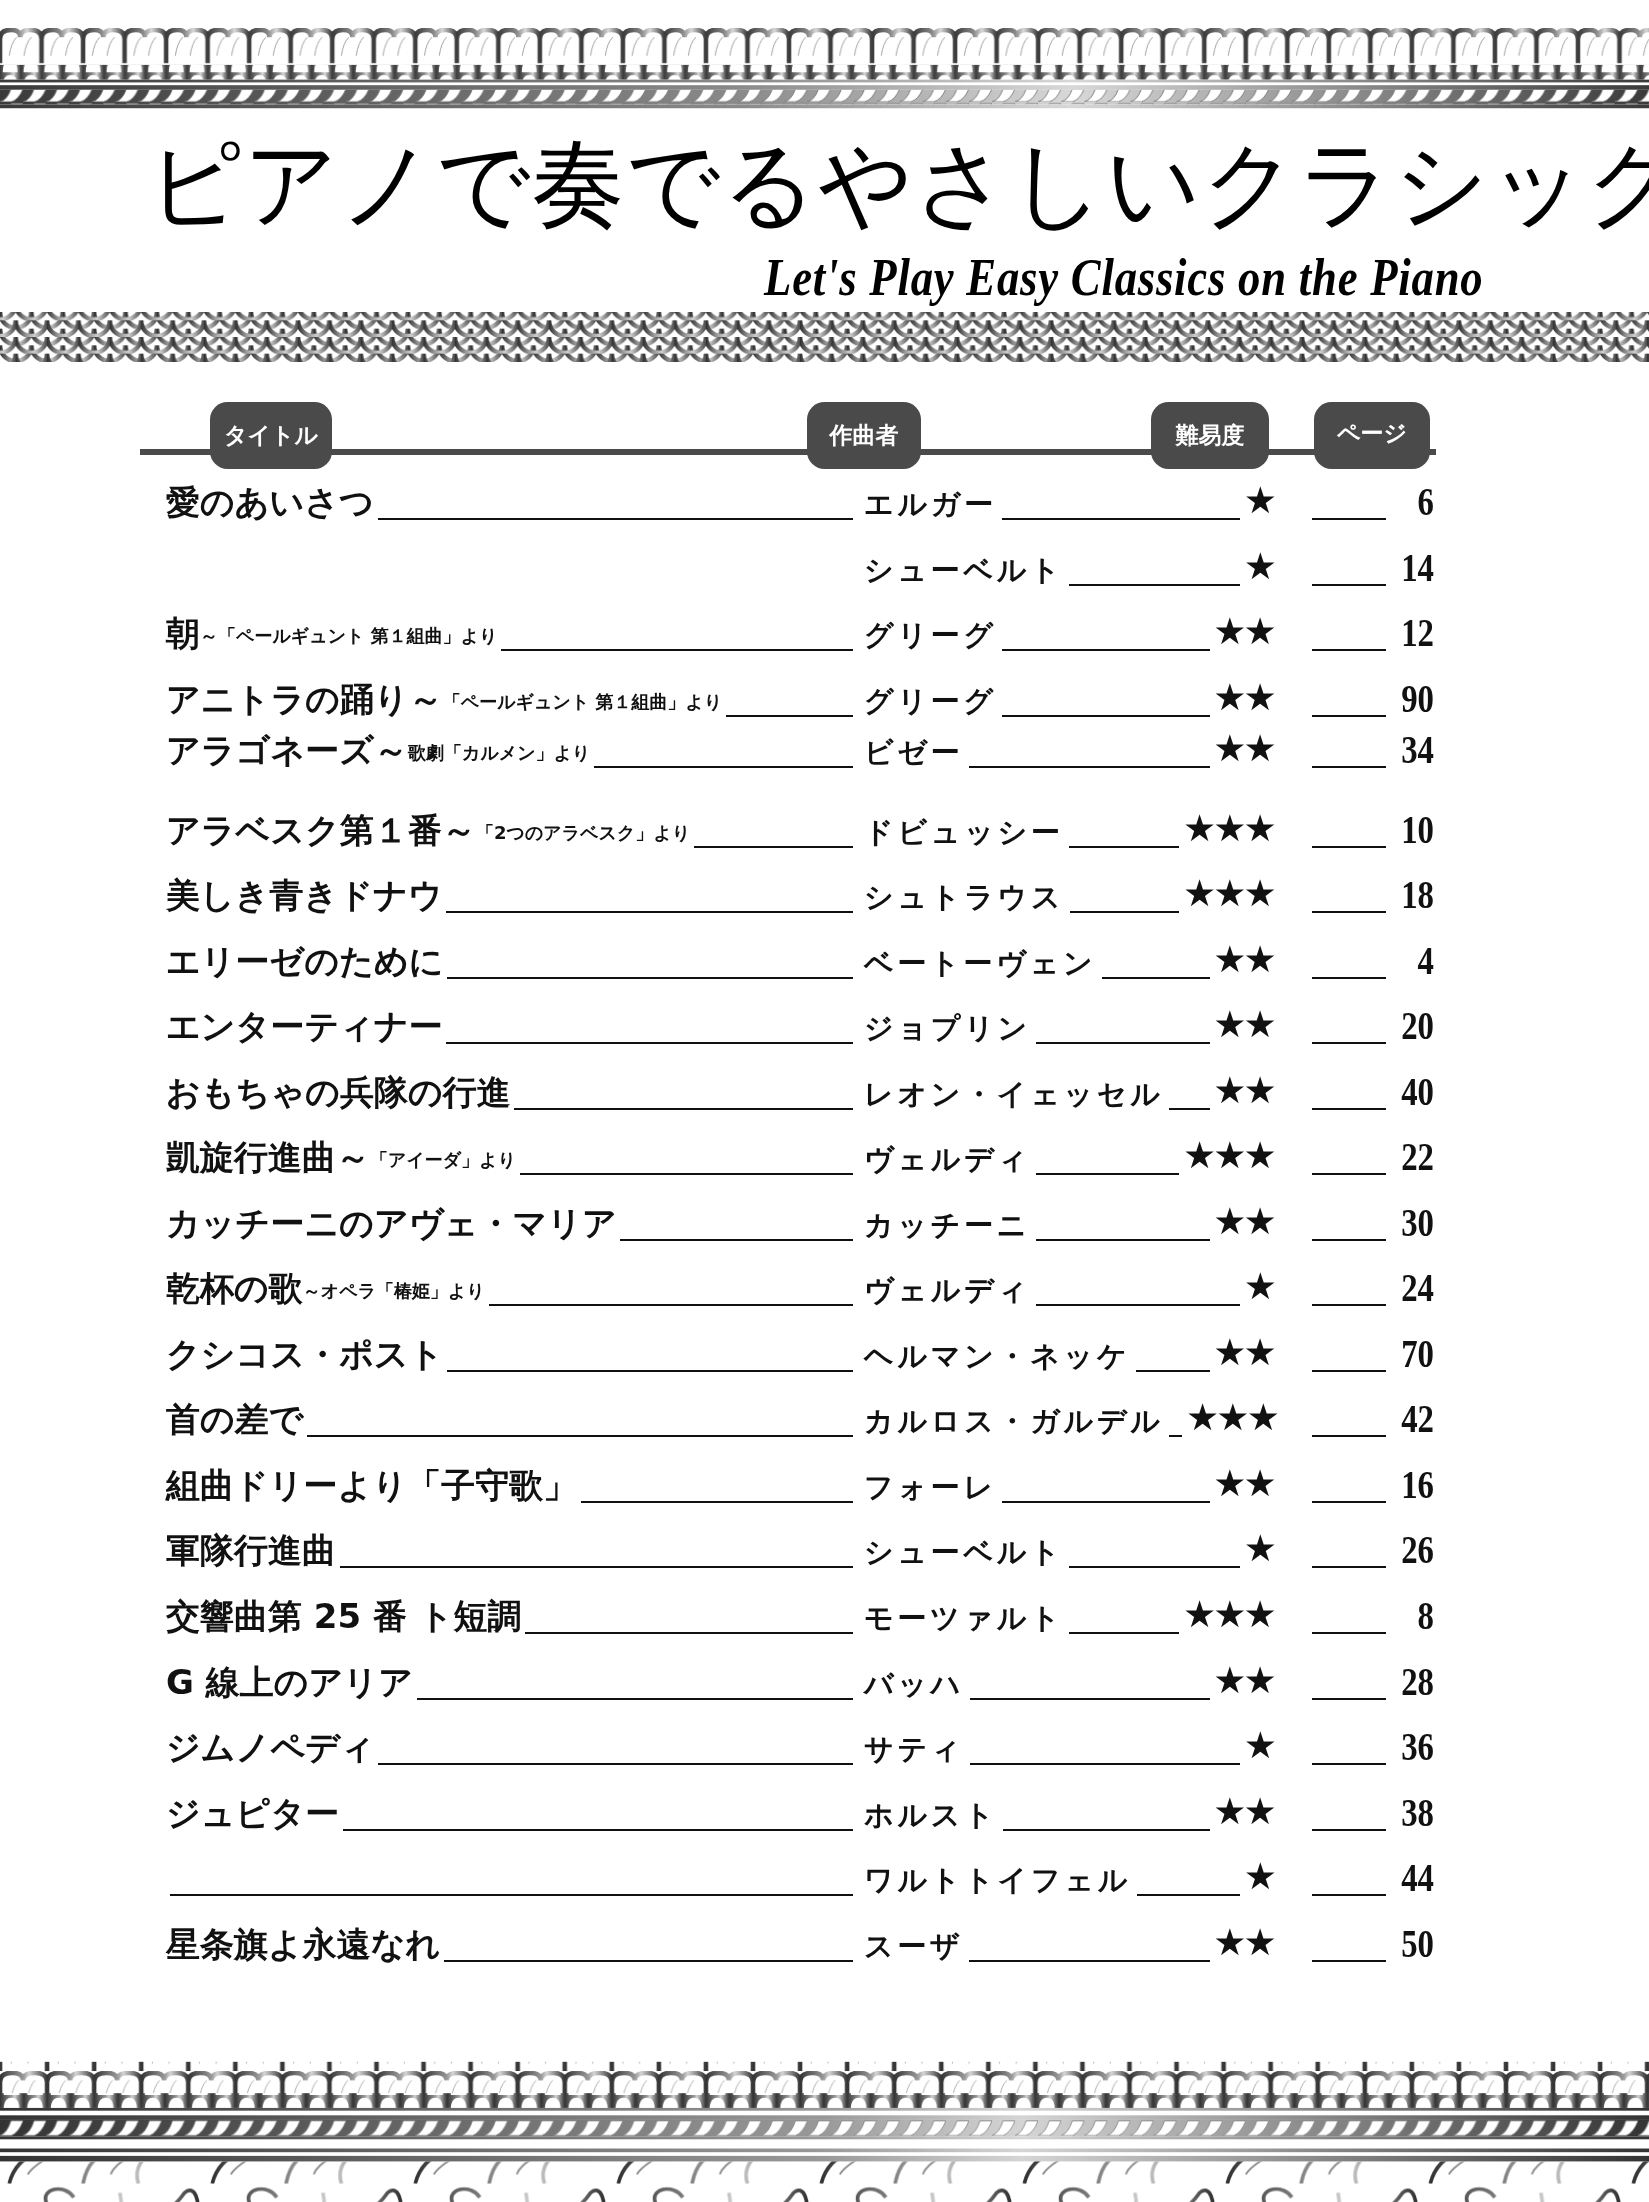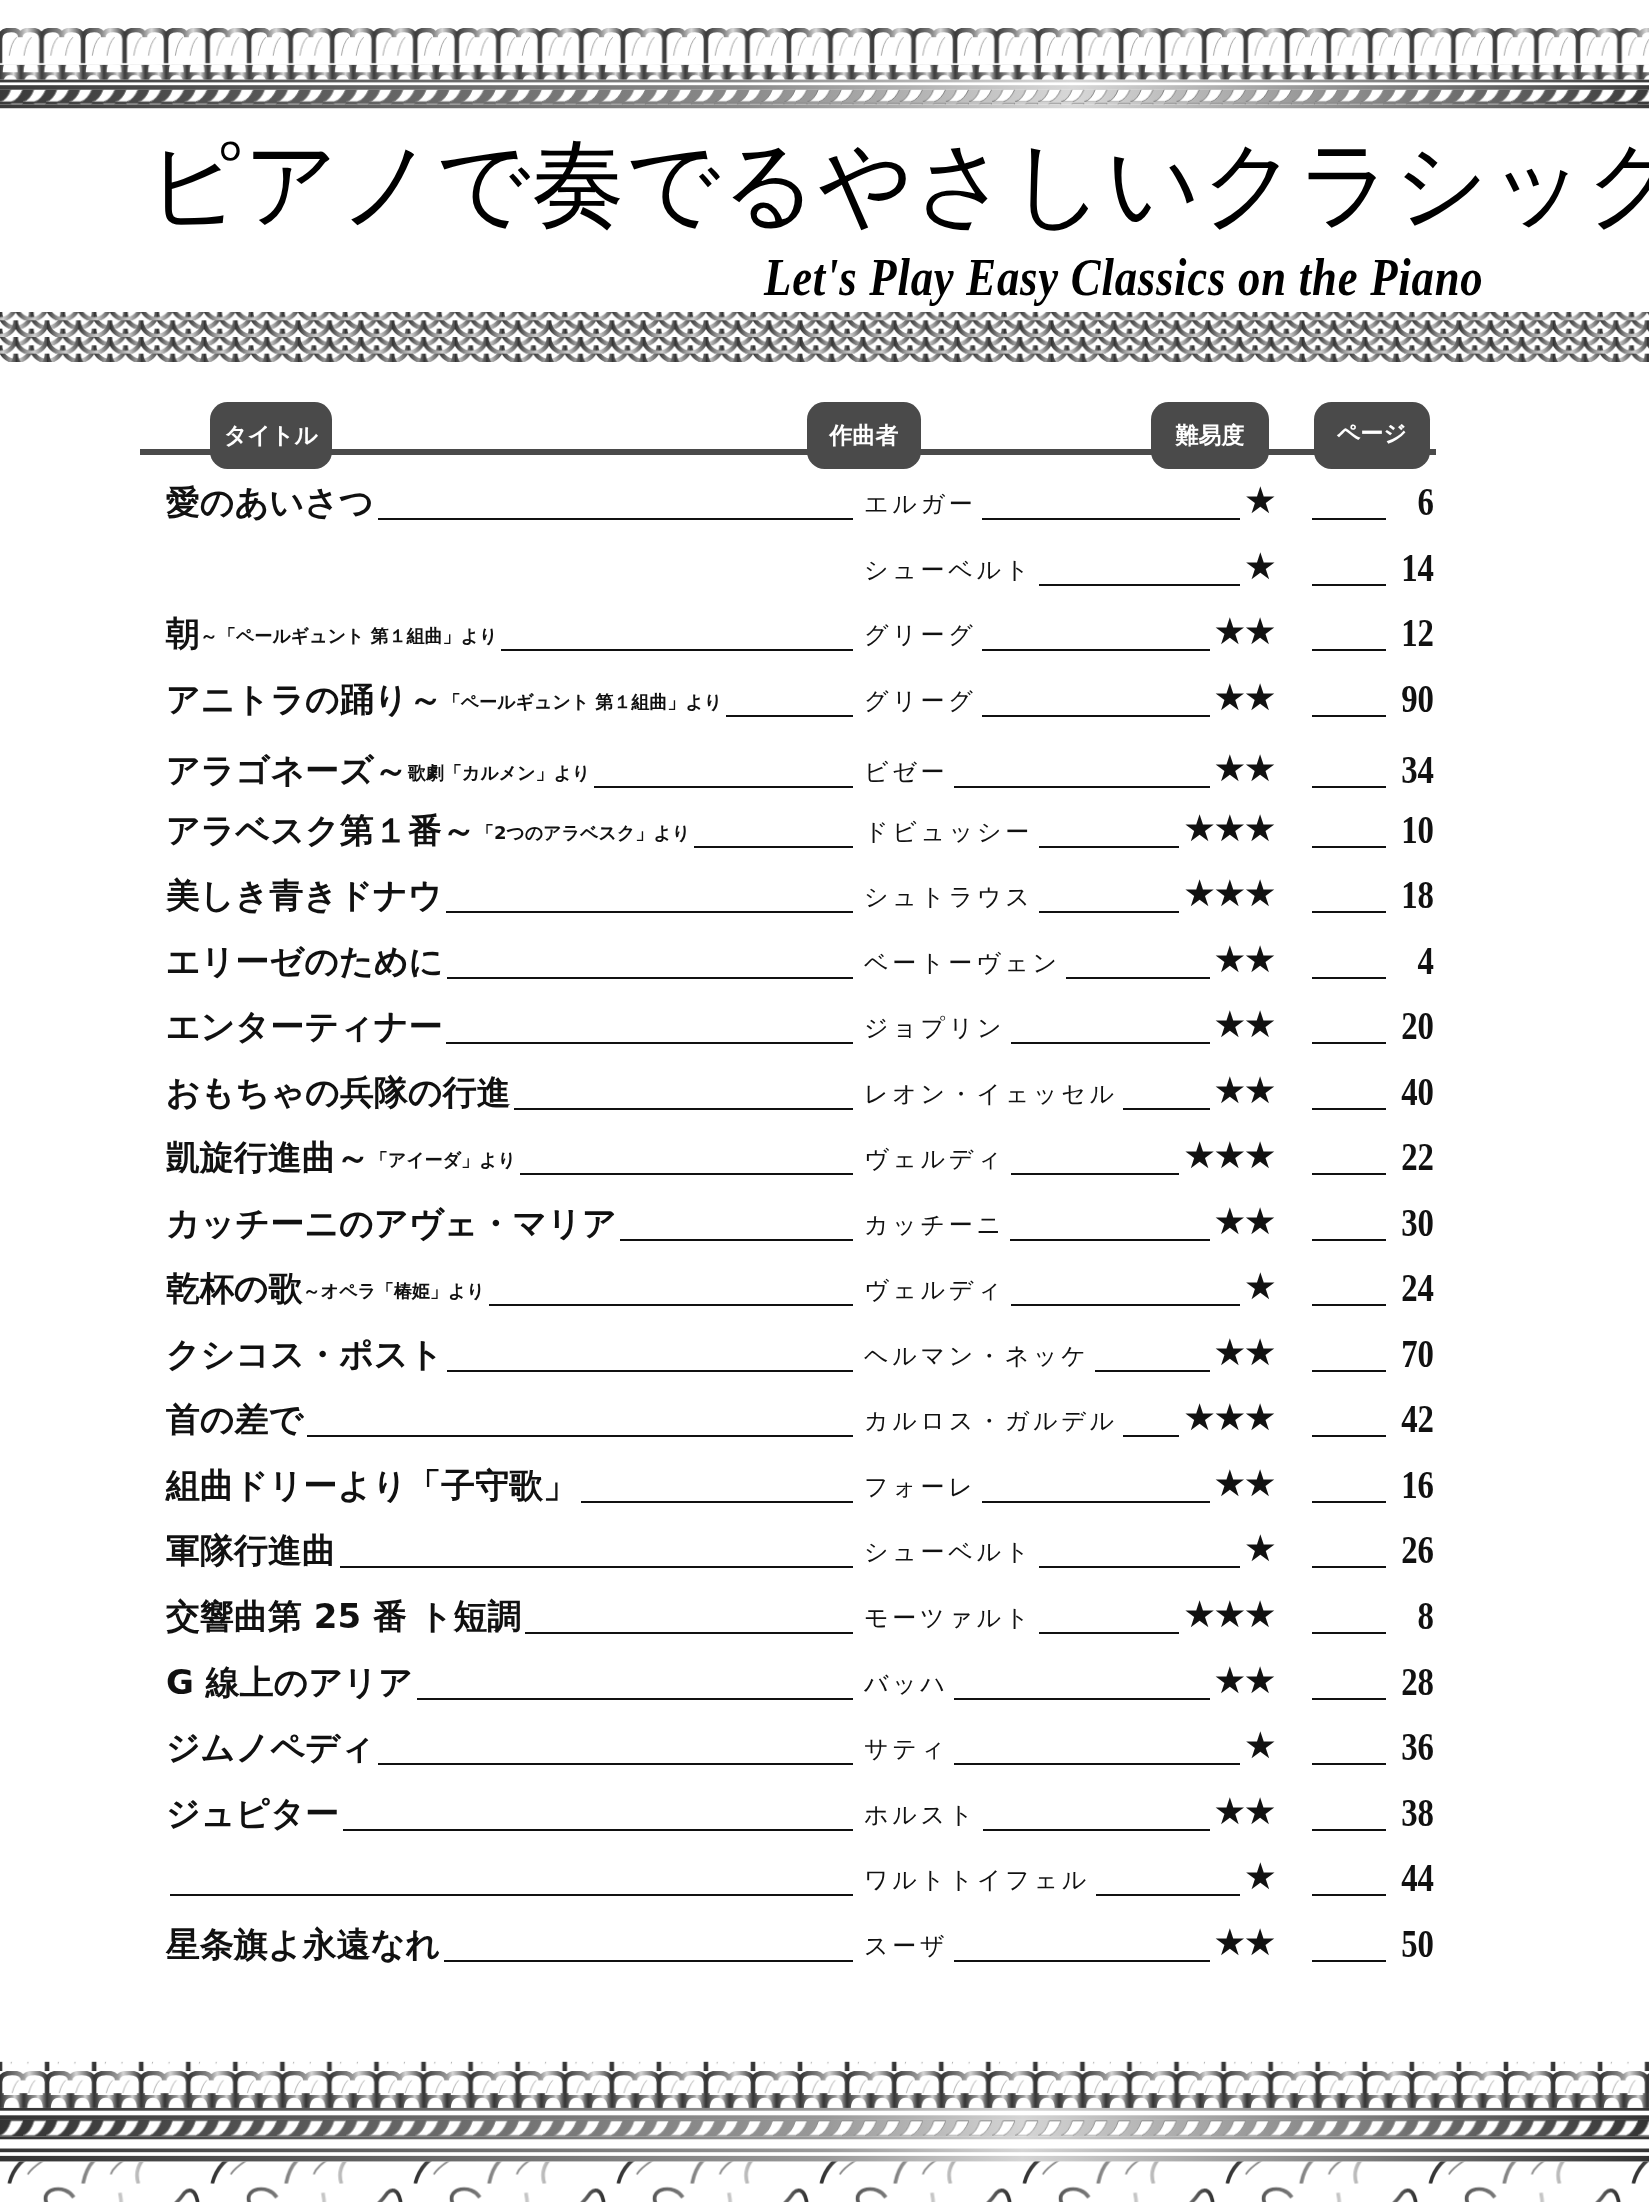--- a/index.html
+++ b/index.html
@@ -38,22 +38,22 @@
   .row .t { position: absolute; left: 166px; top: 0; width: 687px; height: 52px;
             display: flex; align-items: flex-end; }
   .row .t .main { font-family: "DejaVu Sans", sans-serif; font-weight: bold; font-size: 34px;
                   line-height: 46px; white-space: nowrap; }
   .row .t .sub { font-family: "DejaVu Sans", sans-serif; font-weight: bold; font-size: 18px;
                  line-height: 41px; white-space: nowrap; }
   .row .t .lead { flex: 1; border-bottom: 2.8px solid #111; margin: 0 0 5.5px 3.7px; height: 0; min-width: 18.5px; }
 
   .row .c { position: absolute; left: 864px; top: 0; width: 410px; height: 52px;
             display: flex; align-items: flex-end; }
-  .row .c .name { font-family: "DejaVu Sans", sans-serif; font-size: 24px; line-height: 42px;
-                  letter-spacing: 3.7px; white-space: nowrap; font-weight: normal; }
+  .row .c .name { font-family: "DejaVu Sans", sans-serif; font-size: 29px; line-height: 42px;
+                  letter-spacing: 3.7px; white-space: nowrap; font-weight: bold; }
   .row .c .lead { flex: 1; border-bottom: 2.8px solid #111; margin: 0 3.7px 5.5px 5.5px; height: 0; min-width: 13px; }
   .row .c .stars { font-family: "DejaVu Sans", sans-serif; font-size: 37px; line-height: 48px;
                    letter-spacing: -2.8px; white-space: nowrap; }
 
   .row .p { position: absolute; left: 1312px; top: 0; width: 122px; height: 52px;
             display: flex; align-items: flex-end; }
   .row .p .lead { width: 74px; border-bottom: 2.8px solid #111; margin: 0 0 5.5px 0; height: 0; }
   .row .p .num { flex: 1; text-align: right; font-family: "Liberation Serif", serif;
                  font-weight: bold; font-size: 41px; line-height: 48px;
                  transform: scaleX(0.8); transform-origin: right bottom; }
@@ -172,21 +172,21 @@
     <div class="c">
         <span class="name">グリーグ</span>
         <span class="lead"></span>
         <span class="stars">★★</span>
       </div>
     <div class="p">
         <span class="lead"></span>
         <span class="num">90</span>
       </div>
   </div>
-  <div class="row" style="top:268px">
+  <div class="row" style="top:248px">
     <div class="t">
         <span class="main">アラゴネーズ～</span>
         <span class="sub">歌劇「カルメン」より</span>
         <span class="lead"></span>
       </div>
     <div class="c">
         <span class="name">ビゼー</span>
         <span class="lead"></span>
         <span class="stars">★★</span>
       </div>

